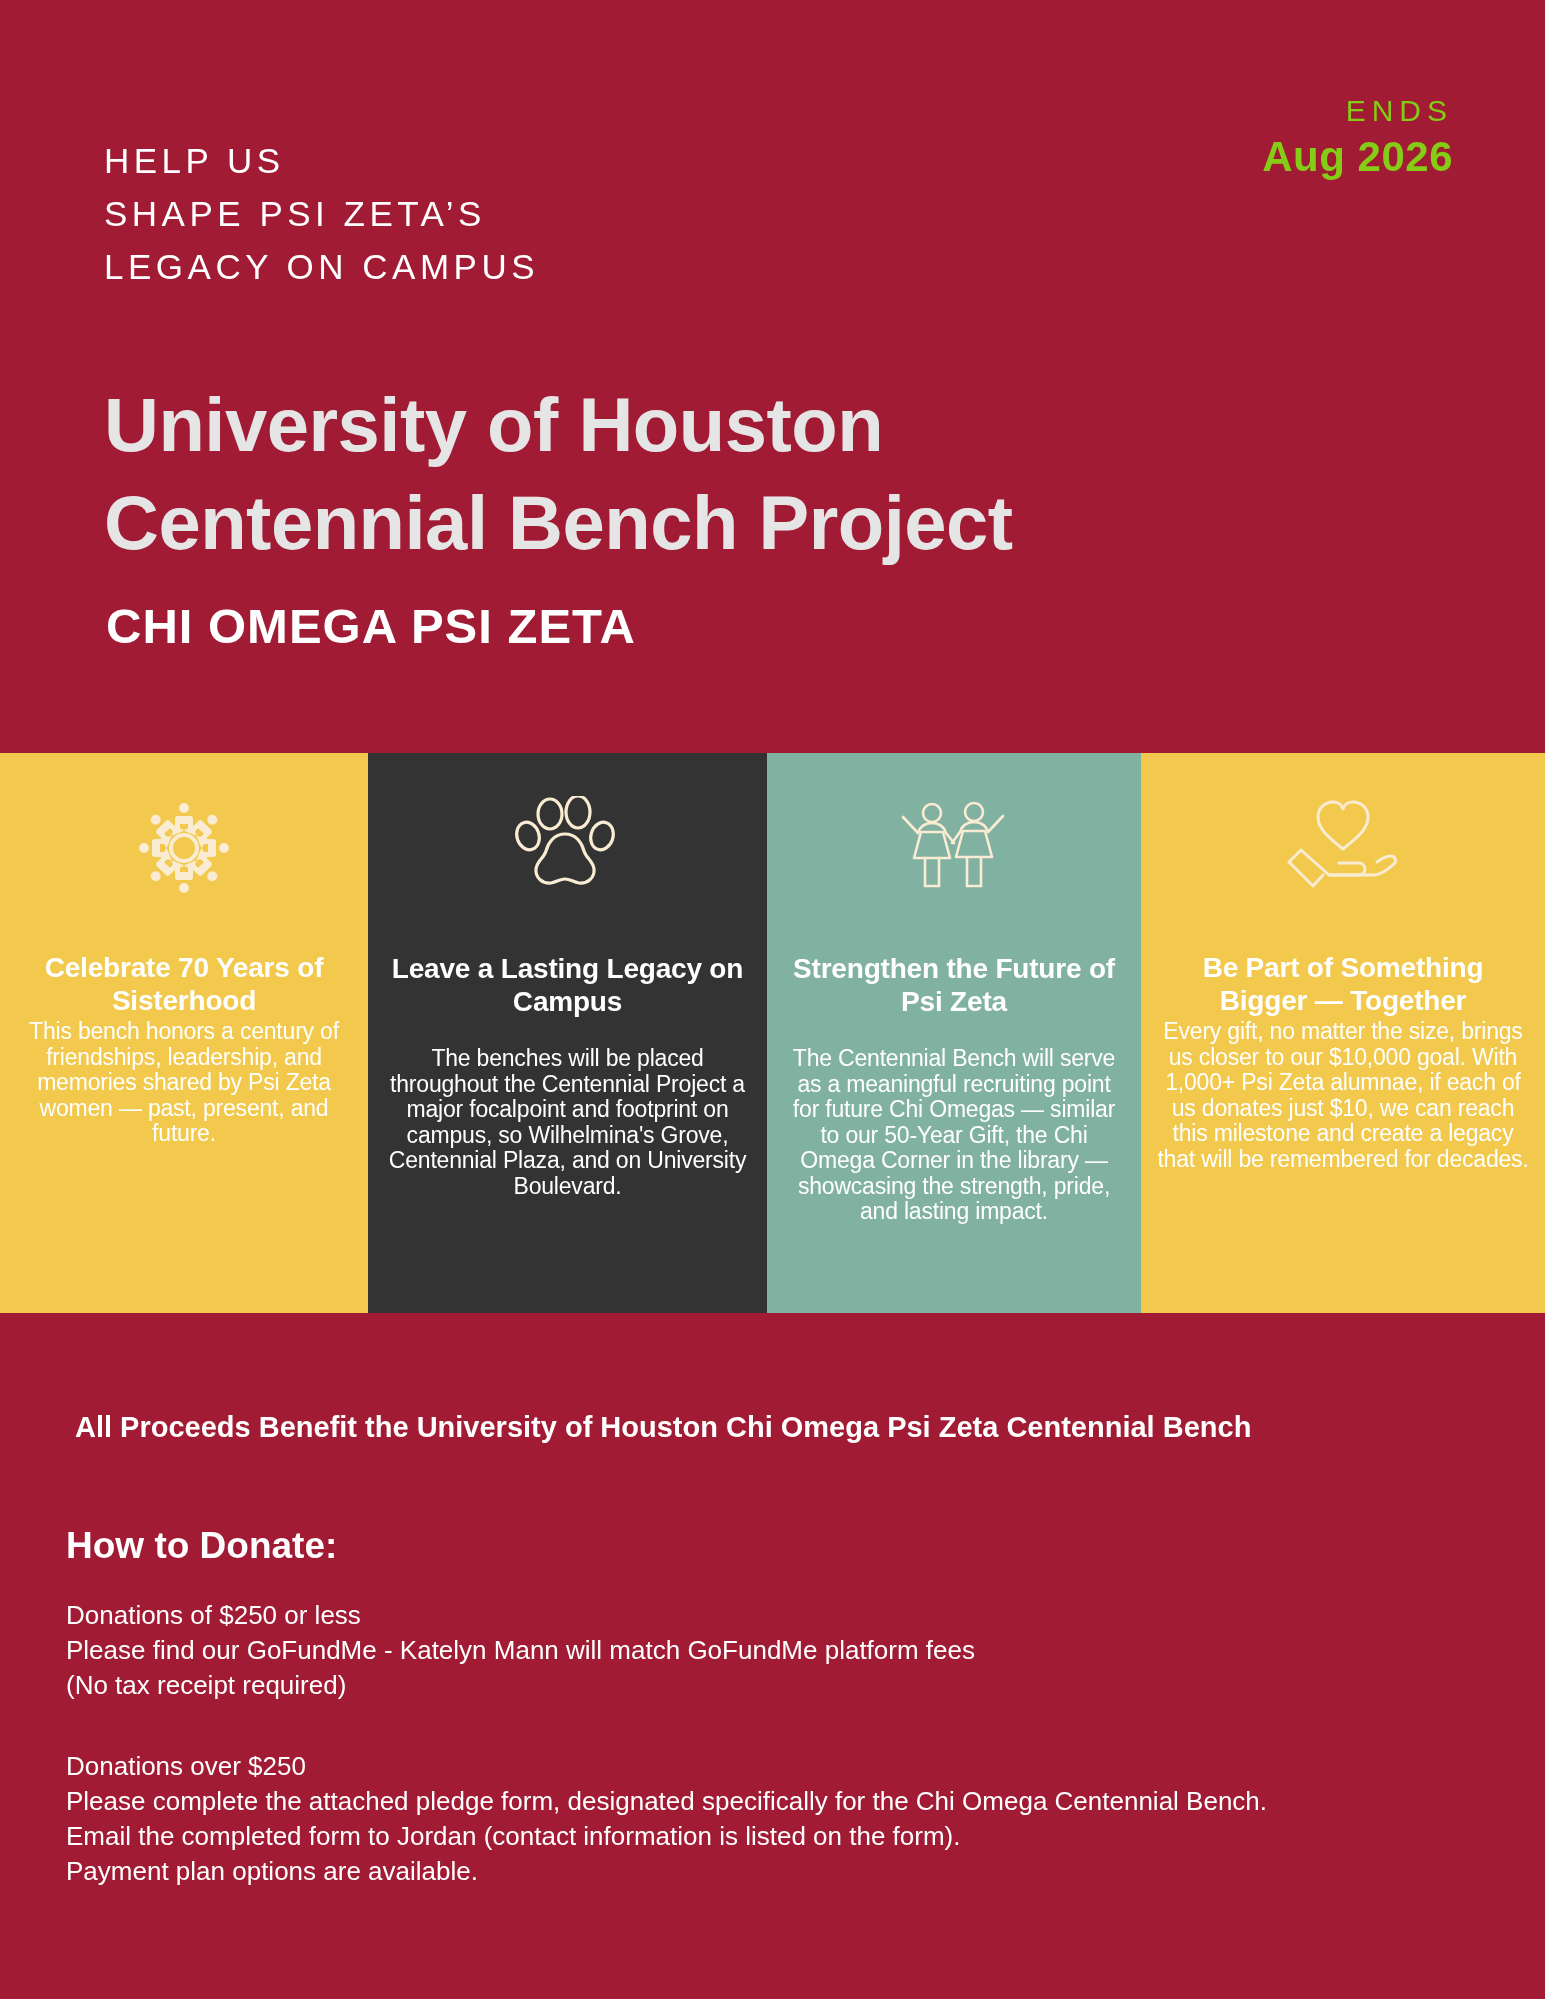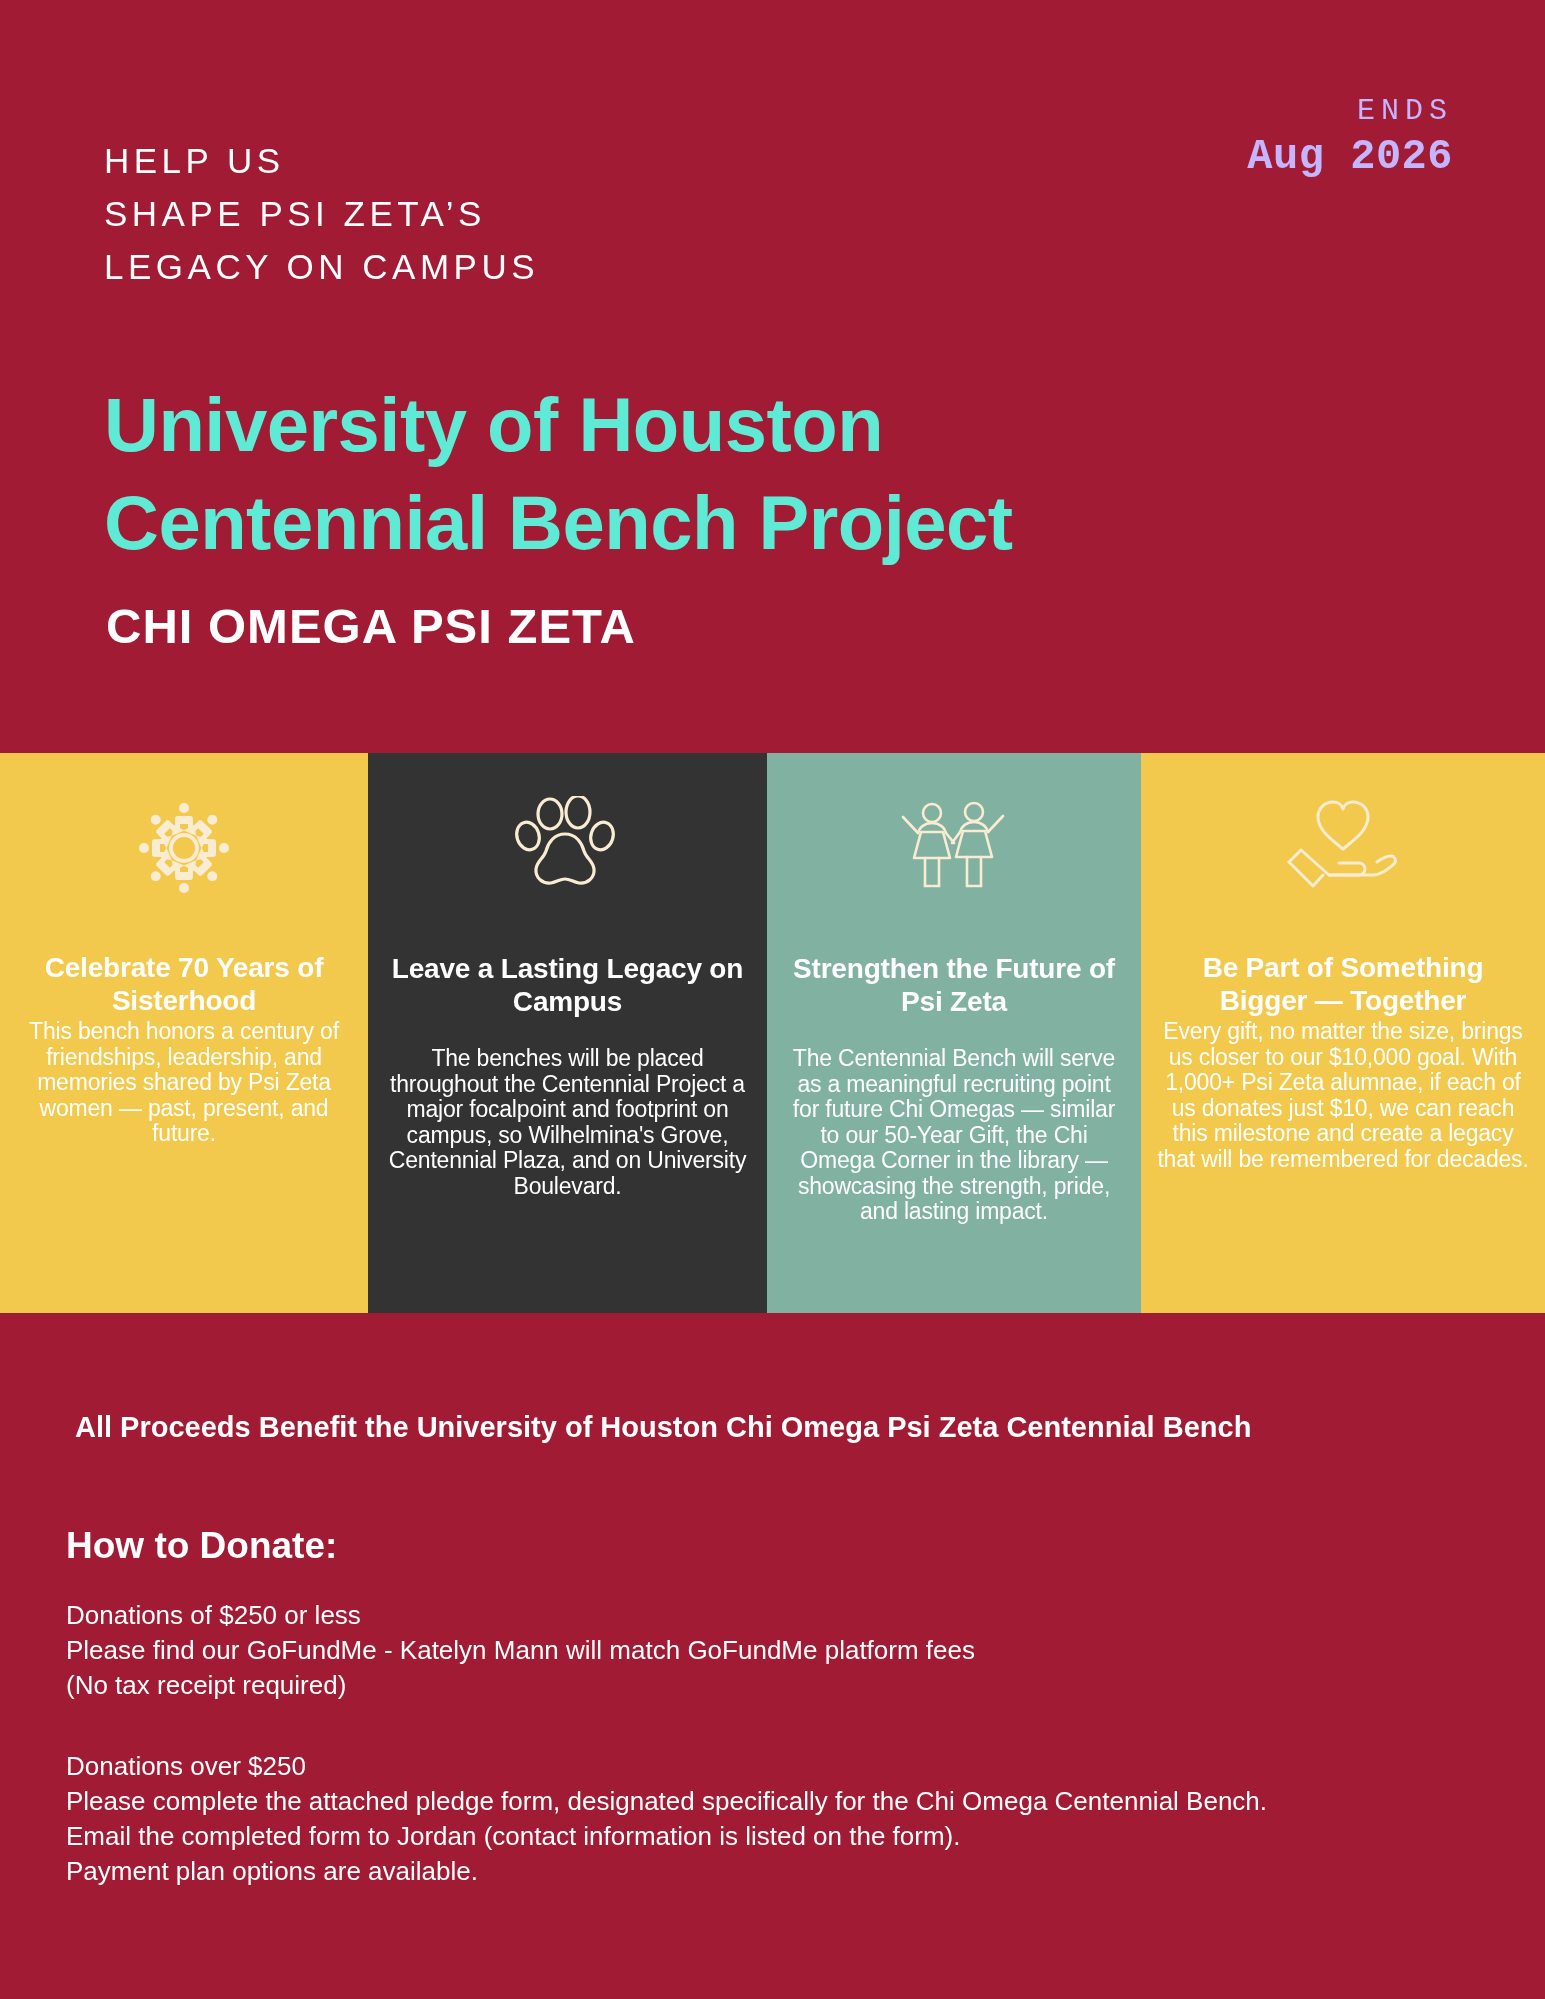--- a/index.html
+++ b/index.html
@@ -40,43 +40,42 @@
     letter-spacing: 4.5px;
     line-height: 53px;
     white-space: pre-line;
     text-transform: uppercase;
   }
   .ends-block {
     position: absolute;
     right: 92px;
     top: 94px;
     text-align: right;
-    color: #c4b5fd;
-    font-family: Liberation Mono, monospace;
+    color: #84cc16;
   }
   .ends-label {
     font-size: 30px;
     font-weight: 400;
     letter-spacing: 6px;
     line-height: 34px;
     display: block;
   }
   .ends-date {
     font-size: 42px;
     font-weight: 700;
     letter-spacing: 0.5px;
     line-height: 50px;
     display: block;
     margin-top: 4px;
   }
   .main-title {
     position: absolute;
     left: 104px;
     top: 376px;
-    color: #5eead4;
+    color: #e5e5e5;
     font-size: 76px;
     font-weight: 700;
     line-height: 98px;
     letter-spacing: -0.5px;
     white-space: pre-line;
     width: 1300px;
   }
   .sub-title {
     position: absolute;
     left: 106px;

